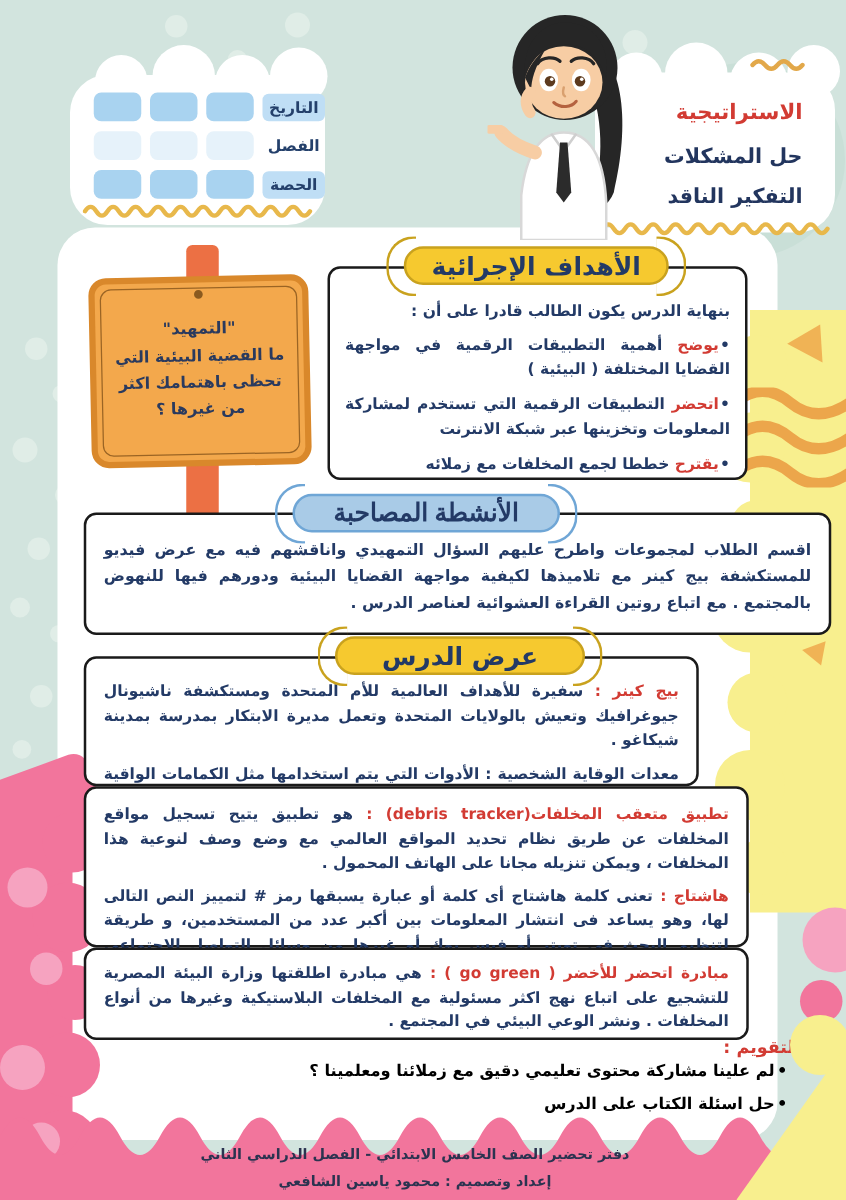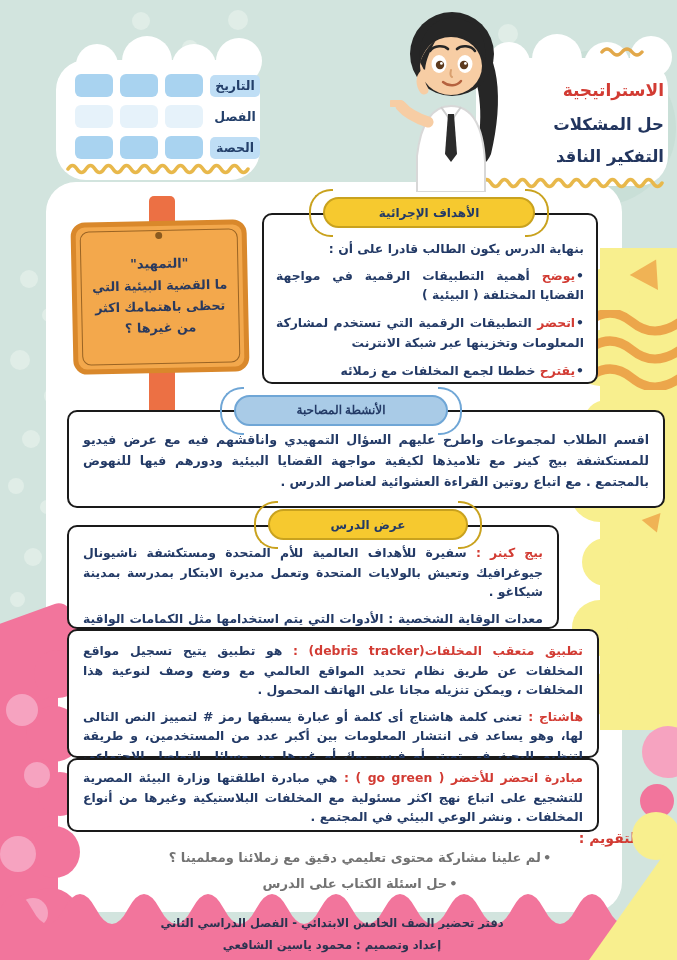--- a/index.html
+++ b/index.html
@@ -34,41 +34,41 @@
   
   .lesson-card{
     position:absolute; left:248px; top:5px; width:170px; height:183px;
     background:#fdfdfc; border:1px solid #e3e1dc; box-shadow:3px 4px 6px rgba(90,90,90,.25);
     text-align:center; padding-top:12px; box-sizing:border-box;
   }
   .lesson-card .l1{font-size:22px; font-weight:bold; color:#22355e; margin-bottom:12px;}
   .lesson-card .l2{font-size:26px; font-weight:bold; color:#d23b33; margin-bottom:10px;}
   .lesson-card .l3{font-size:26px; font-weight:bold; color:#d23b33;}
 
-  .strategy{position:absolute; left:492px; top:80px; width:172px; direction:rtl; }
+  .strategy{position:absolute; left:470px; top:80px; width:172px; direction:rtl; }
   .strategy .t{font-size:17px; font-weight:bold; color:#d23b33; margin-bottom:15px;}
   .strategy .it{font-size:16.5px; font-weight:bold; color:#22355e; margin-bottom:13px;}
 
   
   .pole{position:absolute; left:149px; top:196px; width:26px; height:240px; background:#ec7044; border-radius:5px;}
   .board{
     position:absolute; left:72px; top:221px; width:176px; height:152px; box-sizing:border-box;
     background:#f3a84c; border:5px solid #d9882b; border-radius:14px; transform:rotate(-1.2deg);
     display:flex; flex-direction:column; justify-content:center; text-align:center; padding:6px 10px;
   }
   .board::before{content:''; position:absolute; inset:4px; border:1.5px solid #9a6424; border-radius:9px; pointer-events:none;}
   .board::after{content:''; position:absolute; left:50%; top:6px; width:7px; height:7px; border-radius:50%; background:#8a5a1f; transform:translateX(-50%);}
   .board .bt{font-size:13px; font-weight:bold; color:#2a3a5e; margin-bottom:4px;}
   .board .bq{font-size:12.8px; font-weight:bold; color:#2a3a5e; line-height:1.65; direction:rtl;}
 
   
   .pill{
     position:absolute; height:31px; box-sizing:border-box; z-index:5;
     display:flex; align-items:center; justify-content:center;
-    border-radius:17px; font-size:12px; font-weight:bold; color:#233a66;
+    border-radius:17px; font-size:20px; font-weight:bold; color:#233a66;
   }
   .pill.yellow{background:#f6c92f; border:2.5px solid #c9a21e;}
   .pill.blue{background:#a9cbe7; border:2.5px solid #6fa6d6;font-family:Liberation Serif, serif;}
   .pill::before,.pill::after{content:''; position:absolute; top:50%; width:22px; height:44px; transform:translateY(-50%);}
   .pill.yellow::before{left:-16px; border:2.5px solid #c9a21e; border-right:none; border-radius:22px 0 0 22px;}
   .pill.yellow::after{right:-16px; border:2.5px solid #c9a21e; border-left:none; border-radius:0 22px 22px 0;}
   .pill.blue::before{left:-16px; border:2.5px solid #6fa6d6; border-right:none; border-radius:22px 0 0 22px;}
   .pill.blue::after{right:-16px; border:2.5px solid #6fa6d6; border-left:none; border-radius:0 22px 22px 0;}
 
   
@@ -81,21 +81,21 @@
   .kw-navy{color:#233a66;}
   .obj-intro{font-size:12.6px; margin:0 0 8px 0; text-align:right;}
   .obj-item{font-size:12.4px; line-height:1.6; margin-bottom:8px;}
   .obj-item::before{content:'•'; color:#233a66; margin-left:1px;}
   .lesson-par::before{content:''; }
 
   
   .eval-head{position:absolute; left:500px; top:830px; width:140px; direction:rtl; text-align:right;
     font-size:14px; font-weight:bold; color:#d23b33; z-index:6;}
   .eval-items{position:absolute; left:90px; top:850px; width:540px; direction:rtl; text-align:right; z-index:6;}
-  .eval-items .ei{font-size:13px; font-weight:bold; color:#737373; margin-bottom:11px;text-align:center;}
+  .eval-items .ei{font-size:13px; font-weight:bold; color:#000000; margin-bottom:11px;}
   .eval-items .ei::before{content:'•'; margin-left:2px;}
 
   
   .footer-wave{position:absolute; left:0; top:893px; z-index:7;}
   .corner-yellow-tri{position:absolute; right:0; bottom:0; width:88px; height:124px; background:#f8ef8e;
     clip-path:polygon(100% 0,100% 100%,0 100%); z-index:8;}
   .corner-yellow-circ{position:absolute; left:632px; top:812px; width:48px; height:48px; border-radius:50%; background:#f8ef8e; z-index:8;}
   .footer-text{position:absolute; width:480px; left:92px; text-align:center; font-weight:bold;
     color:#2b3350; font-size:11.5px; z-index:9; direction:rtl;}
 

